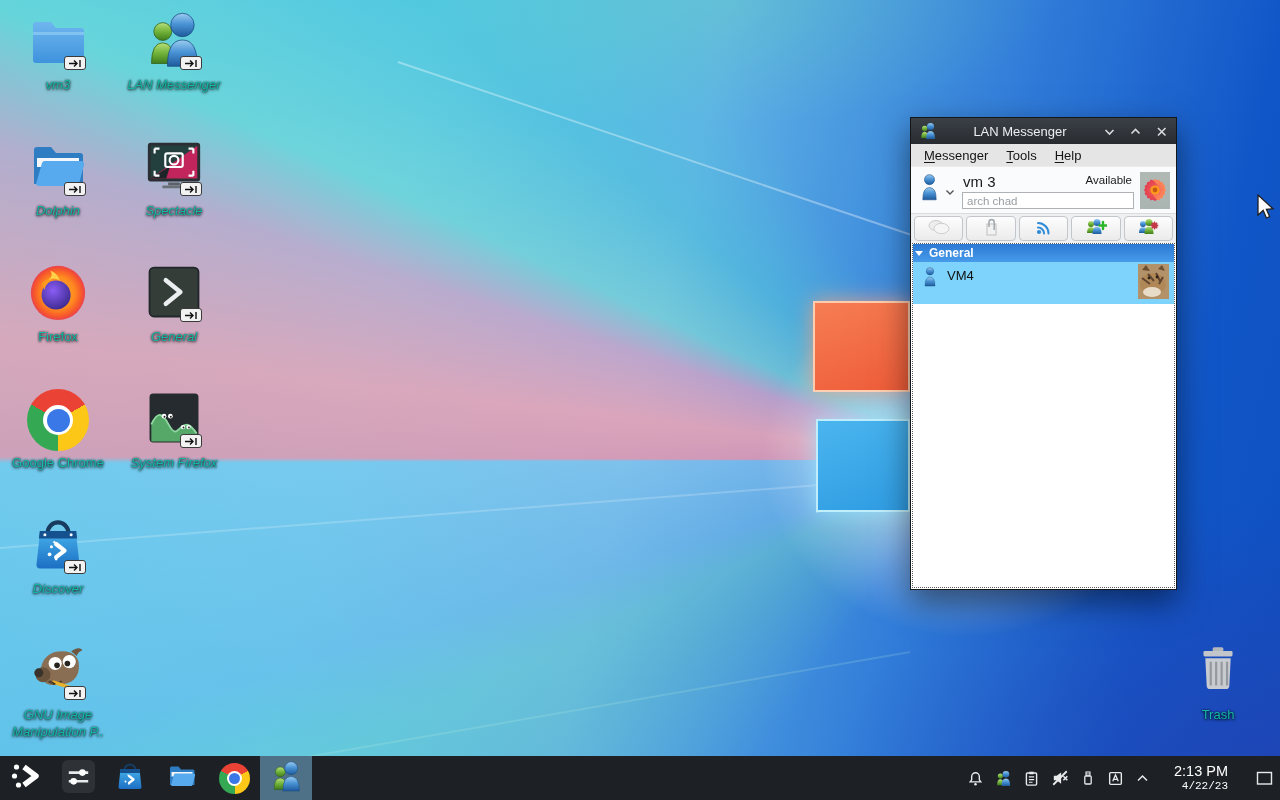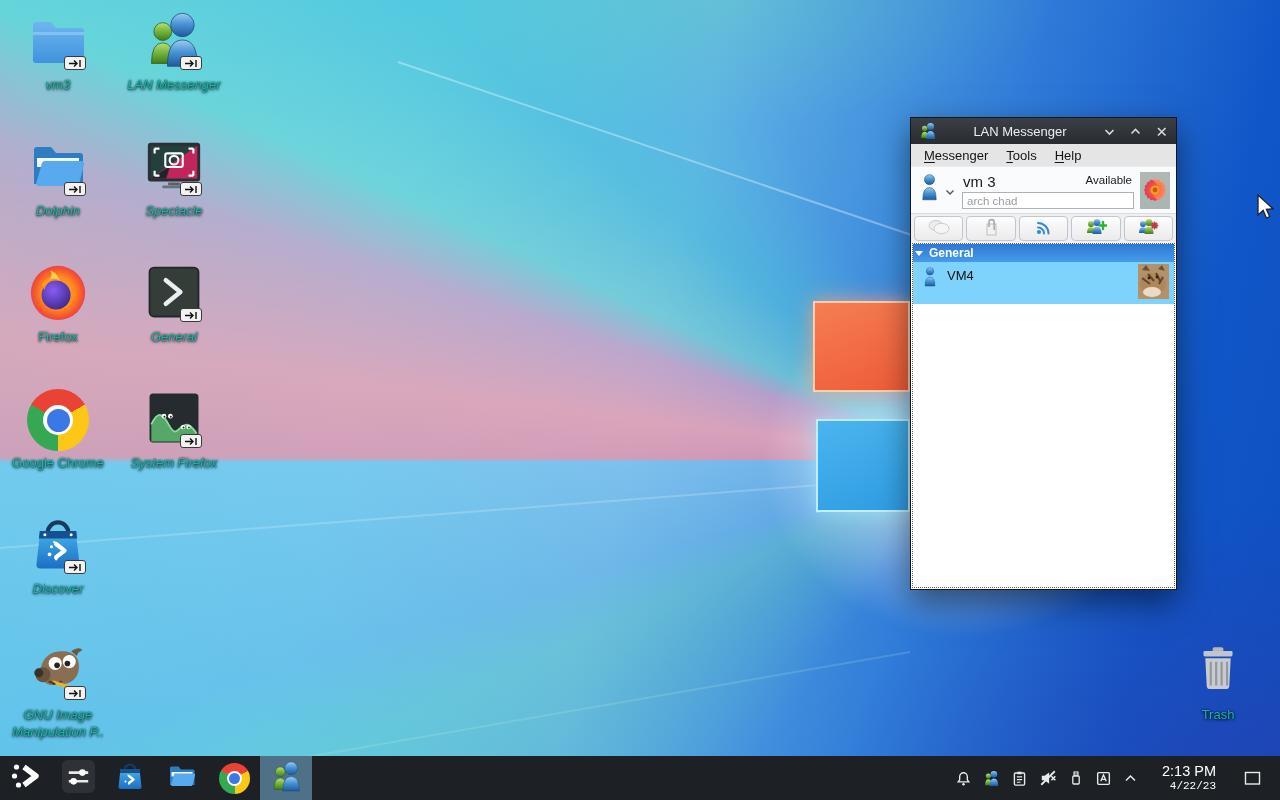--- a/index.html
+++ b/index.html
@@ -81,21 +81,21 @@
   .c-avatar { position:absolute; right:5px; top:2px; width:31px; height:35px; }
 
   
   .cursor { position:absolute; left:1256px; top:194px; }
 
   
   .taskbar { position:absolute; left:0; bottom:0; width:1280px; height:44px; background:#1d2125;
     display:flex; align-items:center; z-index:50; }
   .tcell { width:52px; height:44px; display:flex; align-items:center; justify-content:center; }
   .tcell.active { background:#4e7187; }
-  .tray { margin-left:auto; display:flex; align-items:center; gap:11px; padding-right:13px; }
+  .tray { margin-left:auto; display:flex; align-items:center; gap:11px; padding-right:1px; }
   .tray .ticon { display:flex; align-items:center; justify-content:center; }
   .clock { width:64px; text-align:right; color:#fff; line-height:1.1; margin:0 3px; }
   .clock .time { font-size:14.5px; }
   .clock .date { font-size:11px;font-family:Liberation Mono, monospace; }
 </style>
 </head>
 <body>
 
 <svg width="0" height="0" style="position:absolute">
   <defs>

